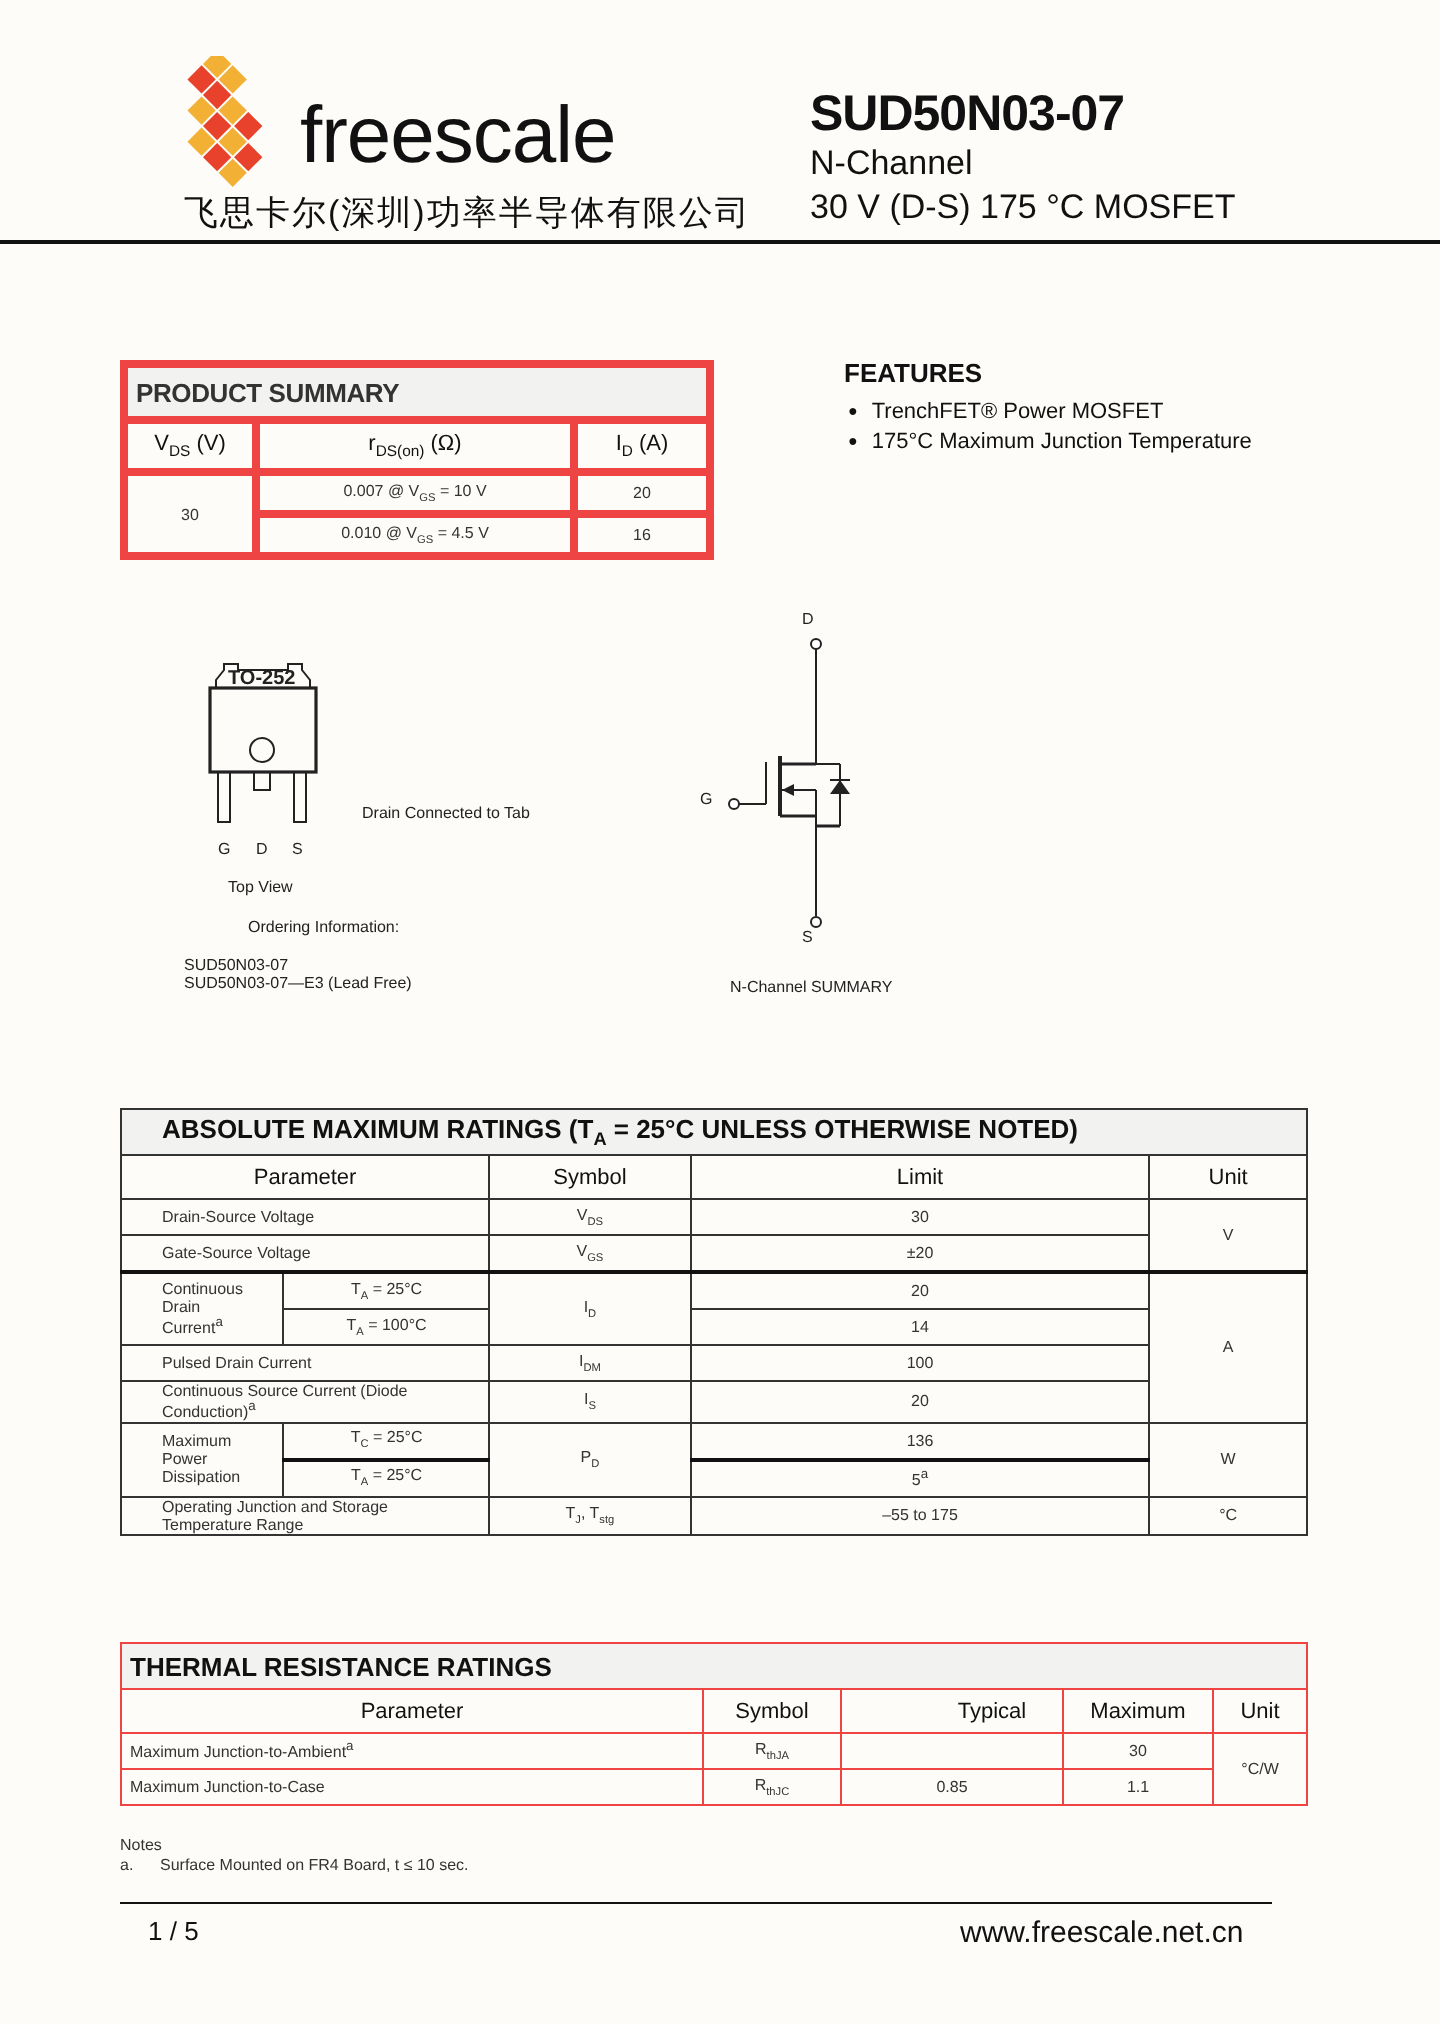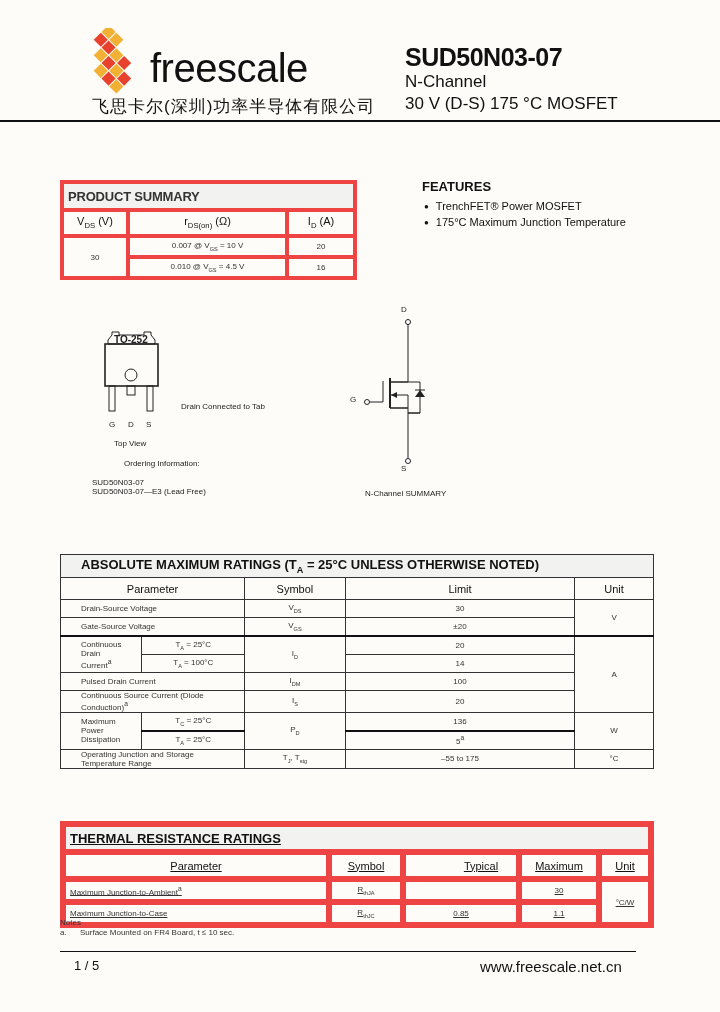--- a/index.html
+++ b/index.html
@@ -30,21 +30,21 @@
   .sym{left:345px;top:303px;width:115px;height:200px;font-size:8px;color:#222;}
   
   .am{left:60px;top:554px;width:594px;}
   .am td,.am th{border:1px solid #333;font-size:8px;padding:0 20px;color:#333;height:17px;}
   .am .title{background:#f2f2f0;text-align:left;font-weight:900;font-size:13px;height:22px;color:#111;}
   .am th{font-size:11px;font-weight:normal;color:#111;height:21px;}
   .c{text-align:center;}
   .thick-top td{border-top:2px solid #111;}
   
   .th{left:60px;top:821px;width:594px;}
-  .th td,.th th{border:6px solid #ef4444;font-size:8px;padding:0 4px;color:#333;height:17px;text-decoration:underline;}
+  .th td,.th th{border:1px solid #ef4444;font-size:8px;padding:0 4px;color:#333;height:17px;}
   .th .title{background:#f2f2f0;text-align:left;font-weight:900;font-size:13px;height:22px;color:#111;}
   .th th{font-size:11px;font-weight:normal;color:#111;height:21px;}
   .notes{left:60px;top:918px;font-size:8px;color:#333;line-height:10px;}
   .foot-rule{left:60px;top:951px;width:576px;height:1px;background:#111;}
   .page-no{left:74px;top:958px;font-size:13px;}
   .site{left:480px;top:958px;font-size:15px;}
   sub{font-size:70%;}
 </style>
 </head>
 <body>

